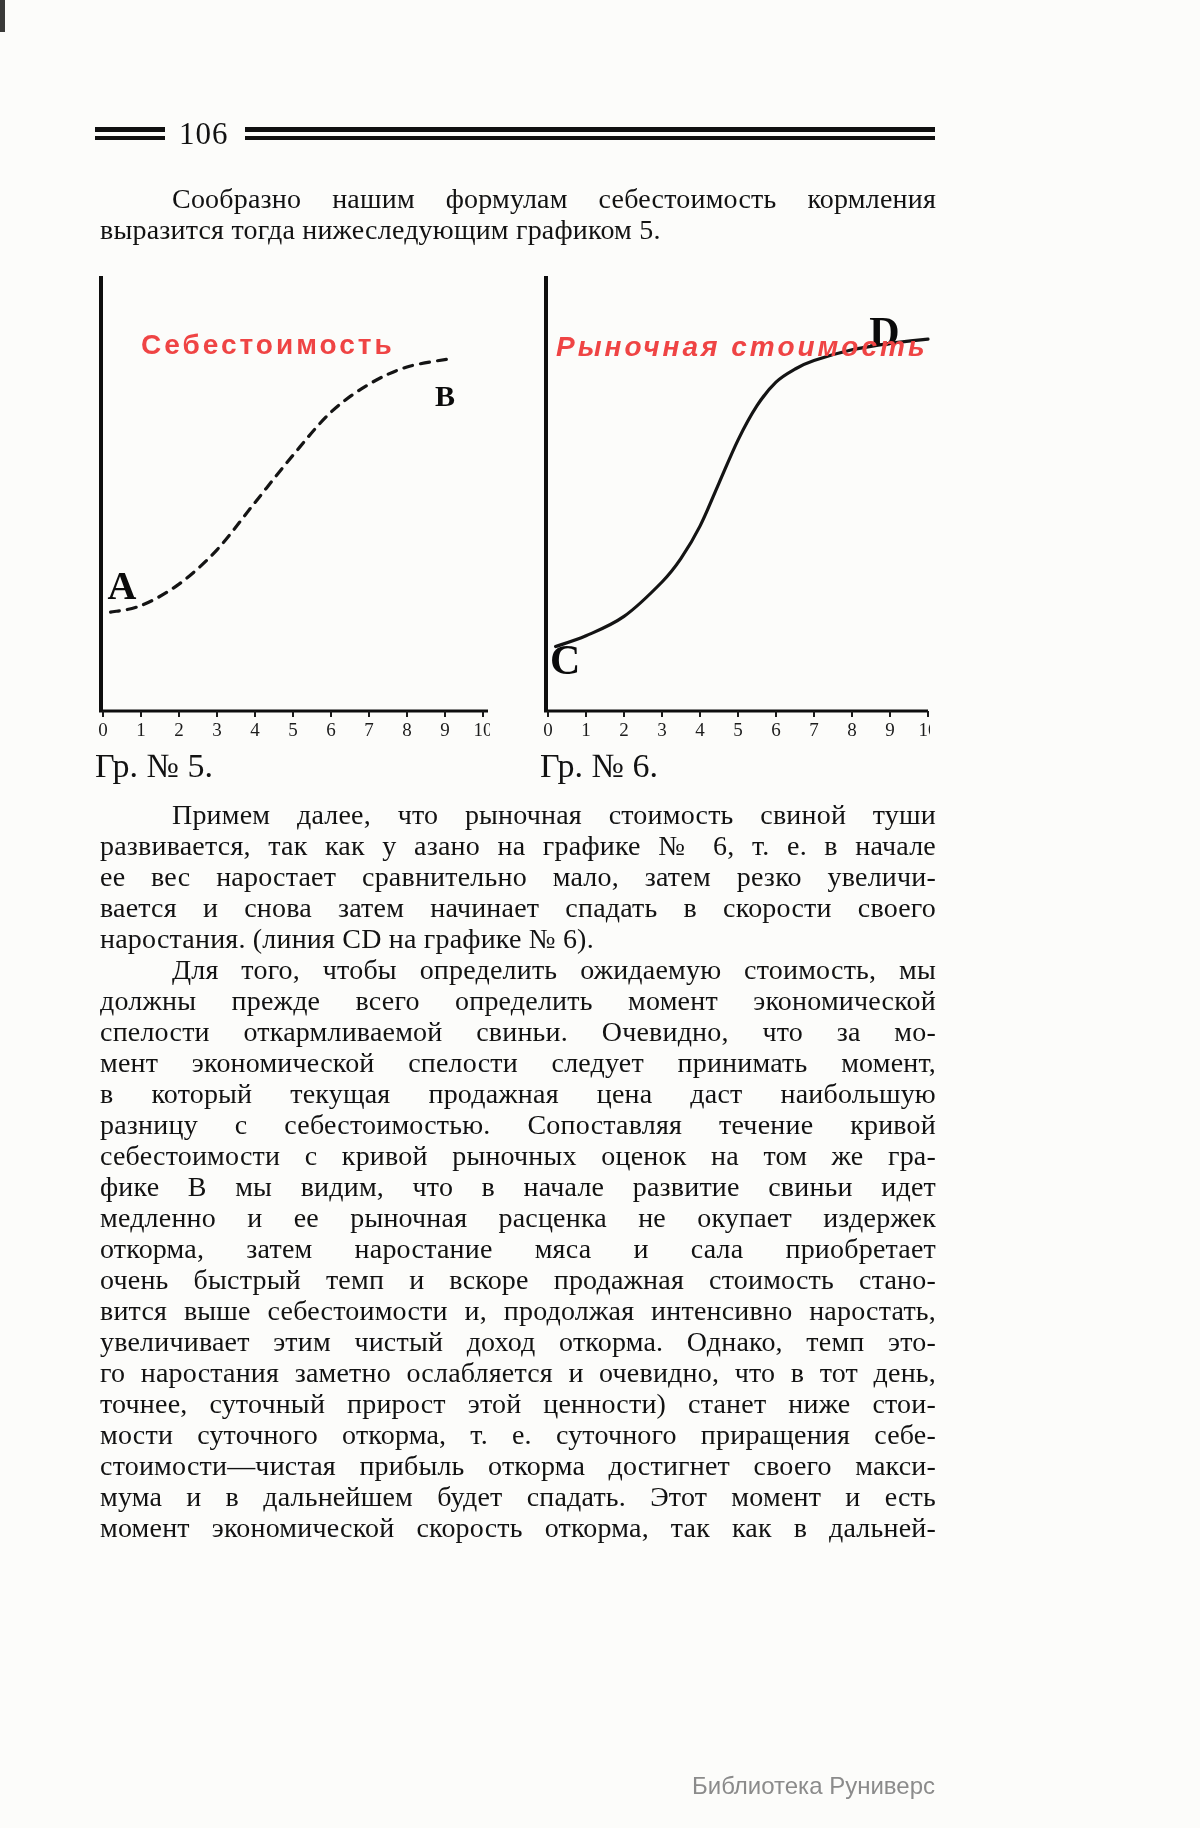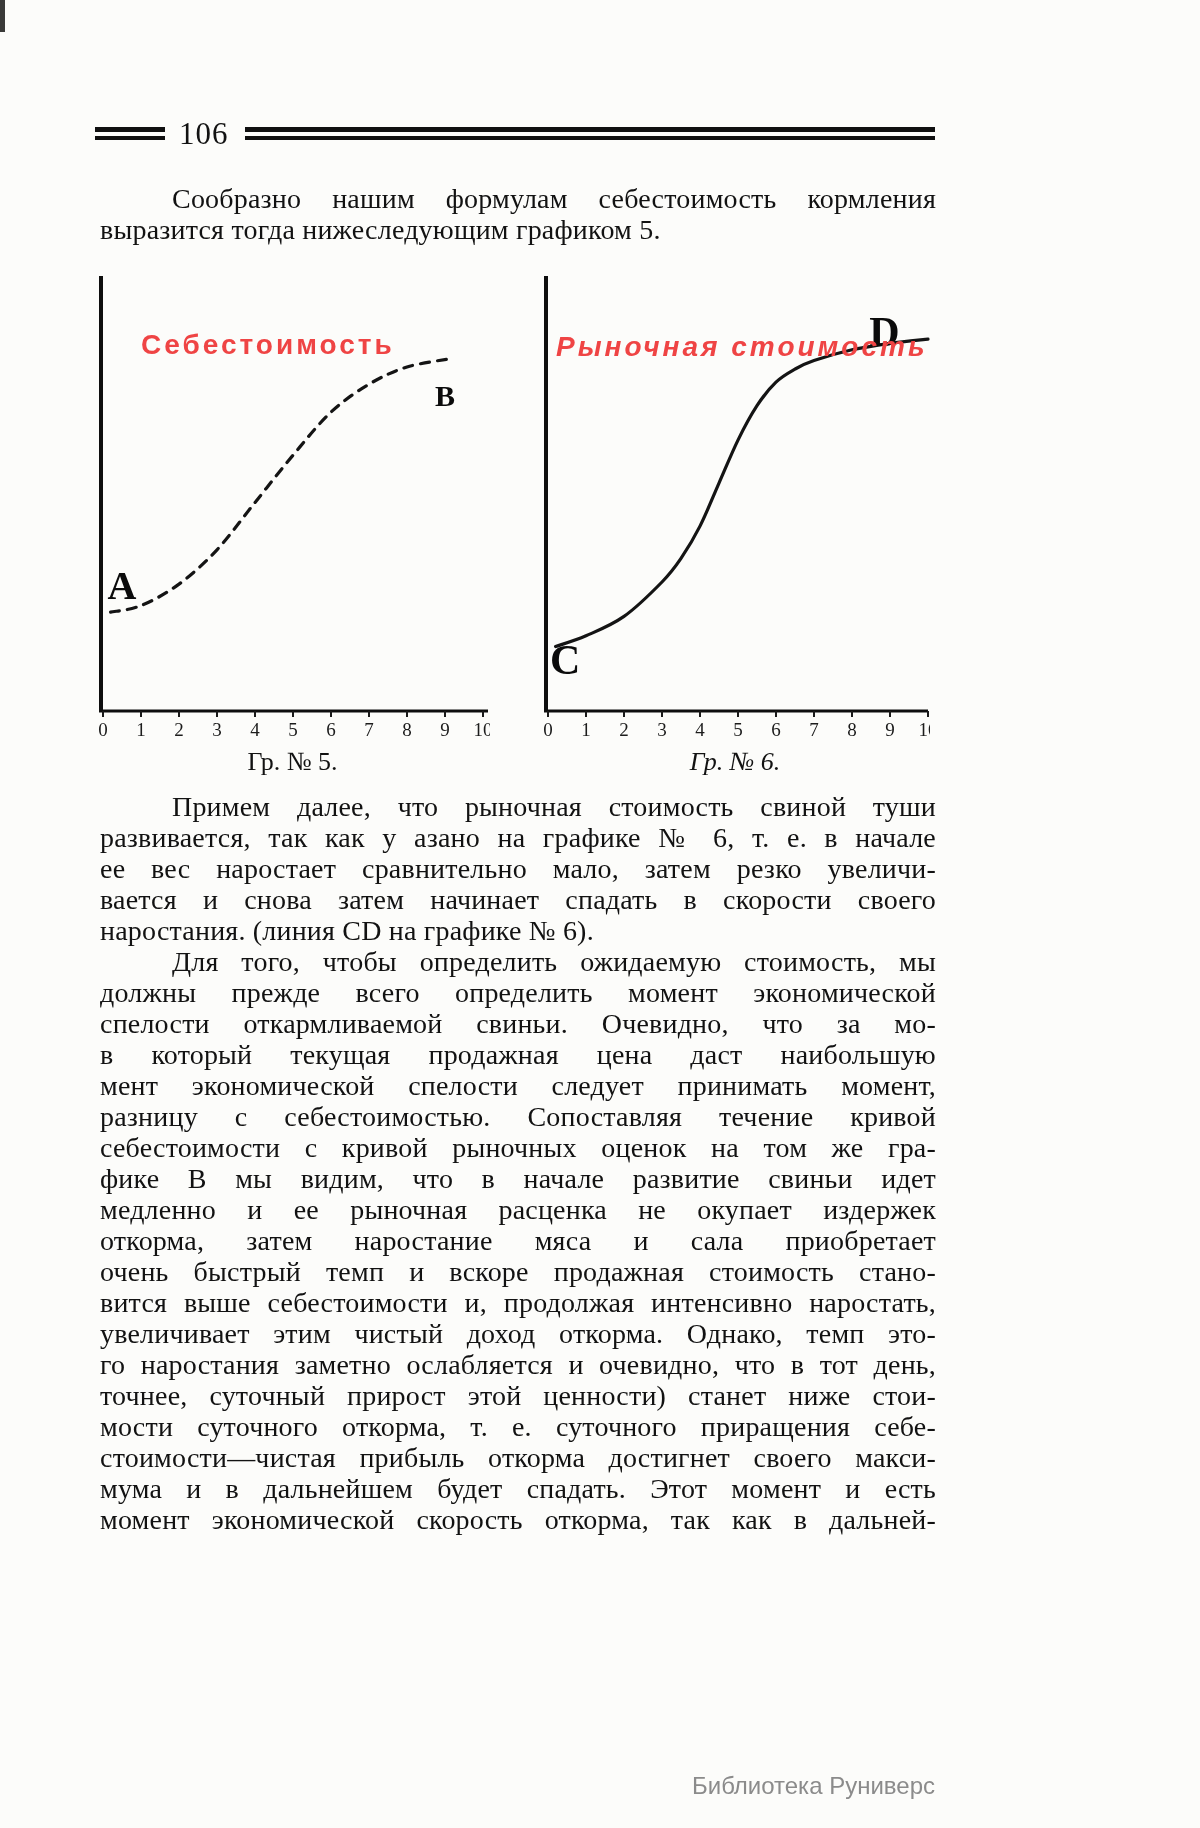--- a/index.html
+++ b/index.html
@@ -39,23 +39,23 @@
     font-family:"Liberation Sans","DejaVu Sans",sans-serif;
     font-weight:bold;font-size:28px;letter-spacing:3px;color:#ef4444;
     white-space:nowrap;
   }
   .chart-0 .chart-title{left:46px;top:58px;}
   .chart-1 .chart-title{left:16px;top:60px;font-style:italic;}
   svg text.tick{font-family:"Liberation Serif",serif;font-size:19px;fill:#1c1c1c;}
   svg text.pt-label{font-family:"Liberation Serif",serif;font-weight:bold;fill:#0b0b0b;}
 
   .captions-row{display:flex;margin-left:95px;margin-top:6px;}
-  .caption{font-size:26px;text-align:center;}
+  .caption{font-size:34px;text-align:left;}
   .caption-0{width:395px;}
-  .caption-1{width:390px;margin-left:50px;font-style:italic;}
+  .caption-1{width:390px;margin-left:50px;}
 
   
   .footer{
     position:absolute;right:265px;bottom:28px;
     font-family:"Liberation Sans","DejaVu Sans",sans-serif;
     font-size:24px;color:#8b8b8b;
   }
 </style>
 </head>
 <body>
@@ -154,22 +154,22 @@
         <div class="line first">Примем далее, что рыночная стоимость свиной туши</div>
         <div class="line">развивается, так как у азано на графике № 6, т. е. в начале</div>
         <div class="line">ее вес наростает сравнительно мало, затем резко увеличи-</div>
         <div class="line">вается и снова затем начинает спадать в скорости своего</div>
         <div class="line last">наростания. (линия CD на графике № 6).</div>
       </div>
       <div class="para">
         <div class="line first">Для того, чтобы определить ожидаемую стоимость, мы</div>
         <div class="line">должны прежде всего определить момент экономической</div>
         <div class="line">спелости откармливаемой свиньи. Очевидно, что за мо-</div>
+        <div class="line">мент экономической спелости следует принимать момент,</div>
         <div class="line">в который текущая продажная цена даст наибольшую</div>
-        <div class="line">мент экономической спелости следует принимать момент,</div>
         <div class="line">разницу с себестоимостью. Сопоставляя течение кривой</div>
         <div class="line">себестоимости с кривой рыночных оценок на том же гра-</div>
         <div class="line">фике В мы видим, что в начале развитие свиньи идет</div>
         <div class="line">медленно и ее рыночная расценка не окупает издержек</div>
         <div class="line">откорма, затем наростание мяса и сала приобретает</div>
         <div class="line">очень быстрый темп и вскоре продажная стоимость стано-</div>
         <div class="line">вится выше себестоимости и, продолжая интенсивно наростать,</div>
         <div class="line">увеличивает этим чистый доход откорма. Однако, темп это-</div>
         <div class="line">го наростания заметно ослабляется и очевидно, что в тот день,</div>
         <div class="line">точнее, суточный прирост этой ценности) станет ниже стои-</div>

